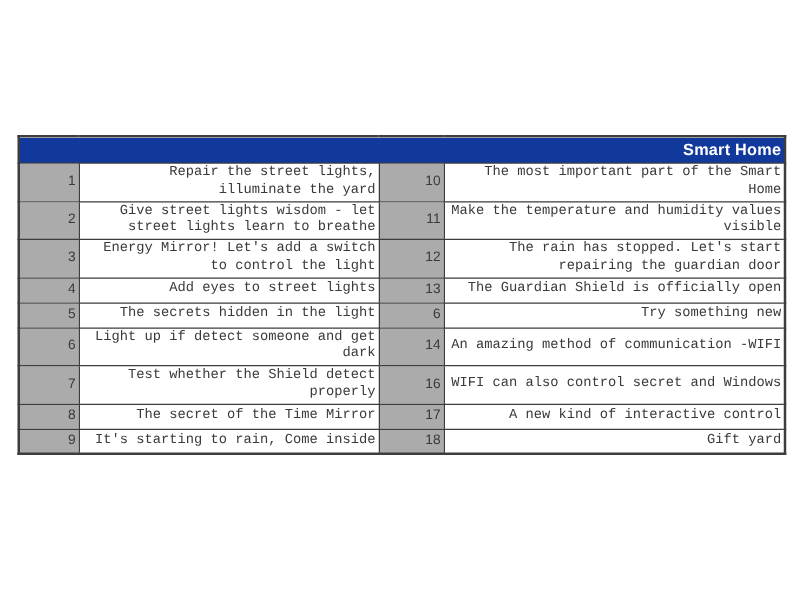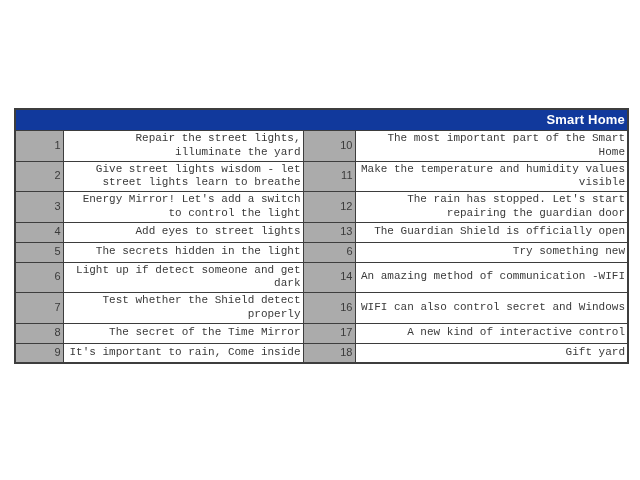--- a/index.html
+++ b/index.html
@@ -118,19 +118,19 @@
         <td class="project-cell">WIFI can also control secret and Windows</td>
       </tr>
       <tr class="row-single">
         <td class="serial-cell">8</td>
         <td class="project-cell">The secret of the Time Mirror</td>
         <td class="serial-cell">17</td>
         <td class="project-cell">A new kind of interactive control</td>
       </tr>
       <tr class="row-single">
         <td class="serial-cell">9</td>
-        <td class="project-cell">It's important to rain, Come inside</td>
+        <td class="project-cell">It's starting to rain, Come inside</td>
         <td class="serial-cell">18</td>
         <td class="project-cell">Gift yard</td>
       </tr>
     </tbody>
   </table>
 </div>
 
 </body></html>

